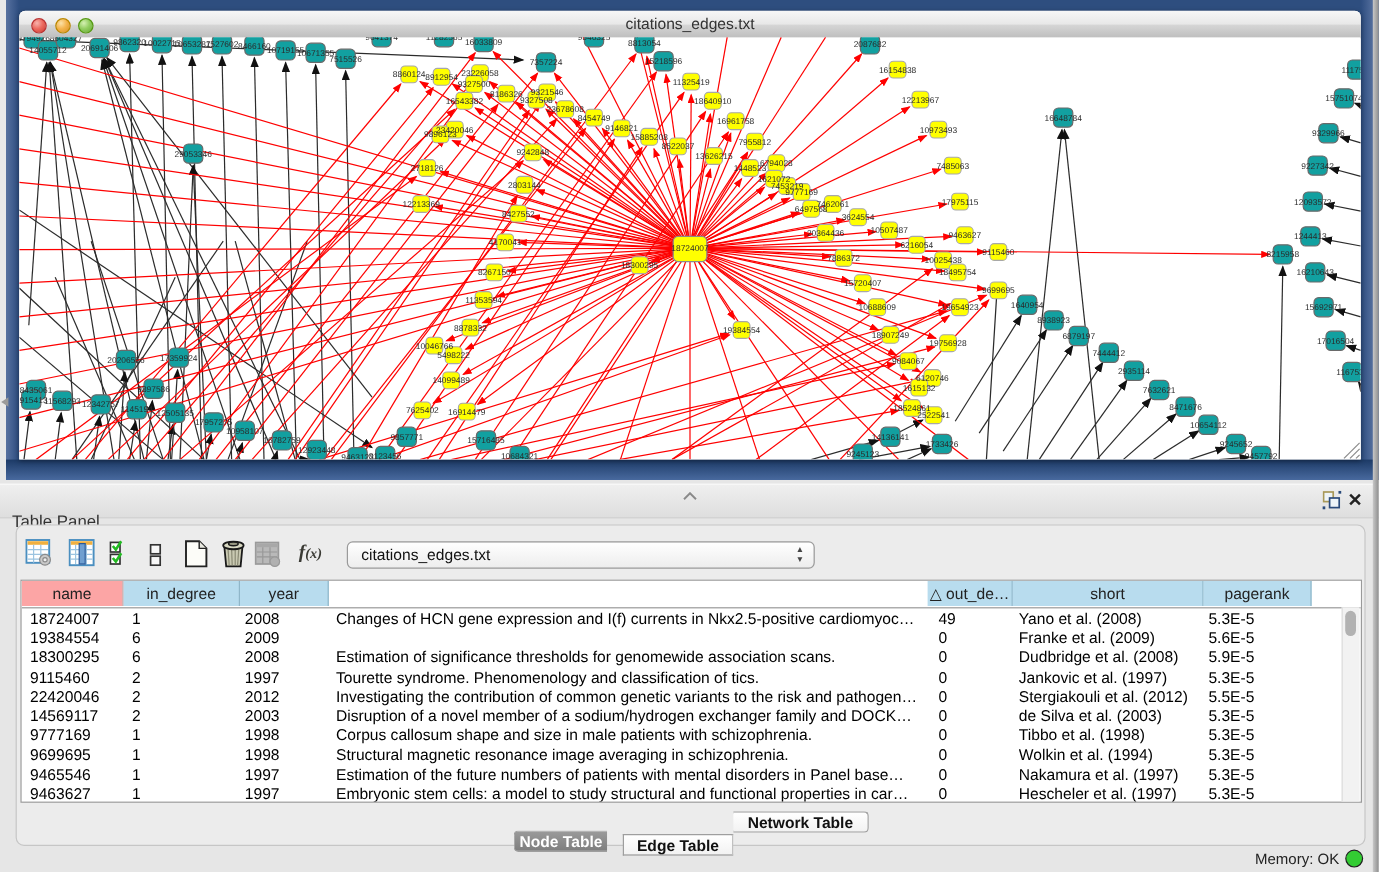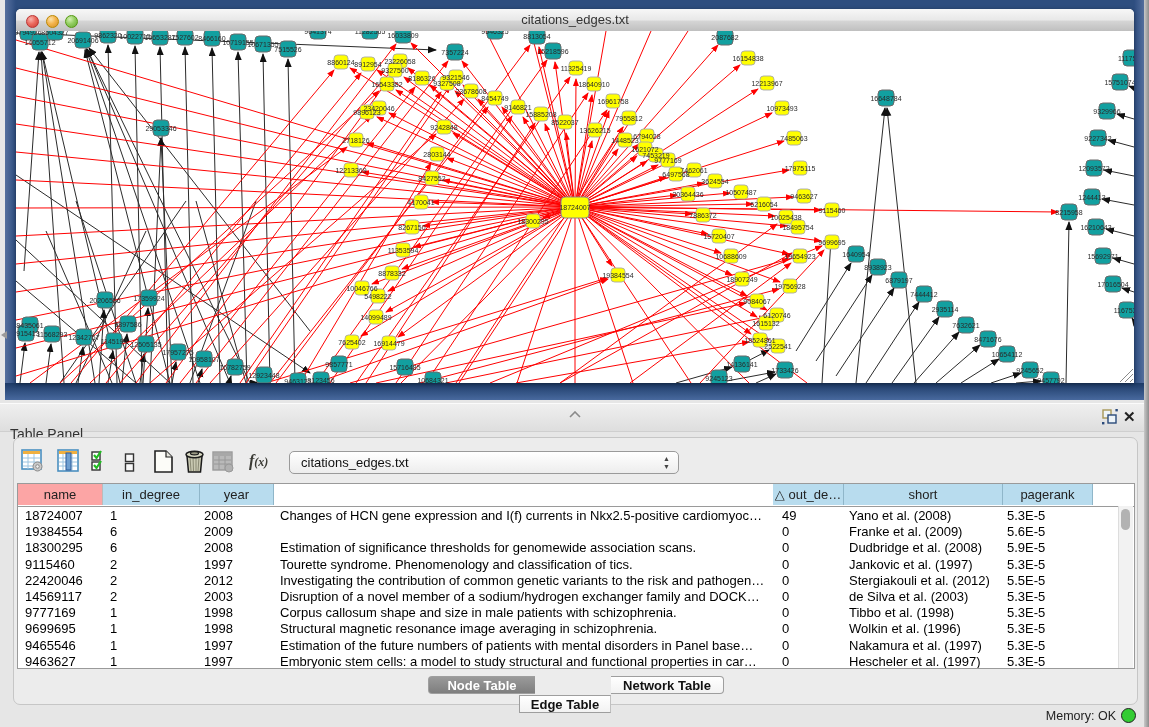--- a/index.html
+++ b/index.html
@@ -54,22 +54,22 @@
 .c3{left:186px;width:68px;}
 .c4{left:262px;width:492px;}
 .c5{left:736px;width:65px;margin-left:28px;}
 .c6{left:831px;width:153px;}
 .c7{left:989px;width:85px;}
 #vsb{position:absolute;right:1px;top:22px;width:14px;height:163px;background:#f2f2f2;border-left:1px solid #ddd;}
 #vsb .th{position:absolute;left:2px;top:3px;width:9px;height:21px;background:#b2b2b2;border-radius:5px;}
 #tabs{position:absolute;left:428px;top:676px;height:18px;font-size:13px;}
 .seg{position:absolute;top:0;height:18px;line-height:18px;text-align:center;box-sizing:border-box;font-weight:bold;
   border:1px solid #9e9e9e;background:linear-gradient(#ffffff,#f2f2f2);color:#111;}
-#seg1{left:0;width:107px;background:linear-gradient(#9a9a9a,#7e7e7e);color:#fff;
-  border-radius:4px 0 0 4px;border-right:none;}
+#seg1{left:0;width:78px;background:linear-gradient(#9a9a9a,#7e7e7e);color:#fff;
+  border-radius:4px 0 0 4px;border-right:none;margin-top:16px;}
 #seg2{left:91px;width:92px;border-right:1px solid #c0c0c0;border-left:1px solid #9e9e9e;margin-top:19px;}
 #seg3{left:183px;width:113px;border-left:none;border-radius:0 4px 4px 0;}
 #status{position:absolute;left:0;top:703px;width:1149px;height:24px;}
 #status .m{position:absolute;right:33px;top:6px;font-size:12.5px;color:#222;}
 #mdot{position:absolute;right:13px;top:5px;width:13px;height:13px;border-radius:50%;
   background:#33cc33;border:1.5px solid #222;}
 #redge{position:absolute;left:1144px;top:0;width:5px;height:727px;background:linear-gradient(to right,#c8c8c8,#8d8d8d);}
 </style></head><body>
 <div id="desktop"></div>
 <div id="lstrip"></div>
@@ -729,21 +729,21 @@
         <div class="c5">0</div>
         <div class="c6">Tibbo et al. (1998)</div>
         <div class="c7">5.3E-5</div>
       </div>
       <div class="tr">
         <div class="c1">9699695</div>
         <div class="c2">1</div>
         <div class="c3">1998</div>
         <div class="c4">Structural magnetic resonance image averaging in schizophrenia.</div>
         <div class="c5">0</div>
-        <div class="c6">Wolkin et al. (1996)</div>
+        <div class="c6">Wolkin et al. (1994)</div>
         <div class="c7">5.3E-5</div>
       </div>
       <div class="tr">
         <div class="c1">9465546</div>
         <div class="c2">1</div>
         <div class="c3">1997</div>
         <div class="c4">Estimation of the future numbers of patients with mental disorders in Panel base…</div>
         <div class="c5">0</div>
         <div class="c6">Nakamura et al. (1997)</div>
         <div class="c7">5.3E-5</div>

